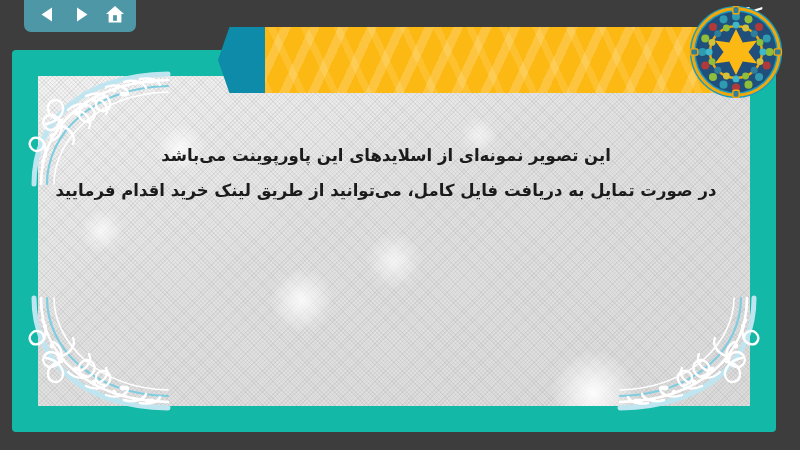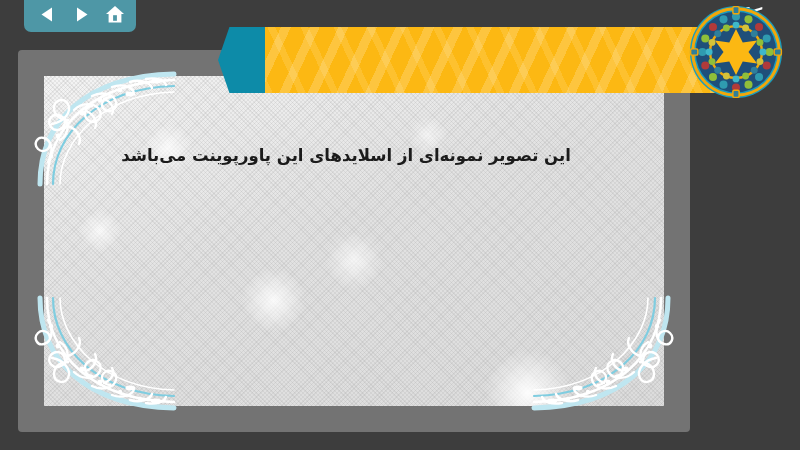--- a/index.html
+++ b/index.html
@@ -84,23 +84,23 @@
     left: 218px; top: 27px;
     width: 52px; height: 66px;
     background: #0d8ba8;
     clip-path: polygon(100% 0, 100% 100%, 22% 100%, 0 50%, 22% 0);
     z-index: 19;
   }
 
   
   #slide-frame {
     position: absolute;
-    left: 18px; top: 50px;
-    width: 672px; height: 382px;
-    background: #737373;
+    left: 12px; top: 50px;
+    width: 764px; height: 382px;
+    background: #14b8a6;
     border-radius: 4px;
     z-index: 10;
     overflow: hidden;
   }
 
   
   #slide-inner {
     position: absolute;
     left: 26px; top: 26px; right: 26px; bottom: 26px;
     background-color: #e3e3e3;
@@ -291,20 +291,21 @@
           <circle cx="24" cy="70" r="2.4"></circle>
             <circle cx="17" cy="90" r="2.2"></circle>
           <ellipse cx="122" cy="15" rx="5" ry="2.6"></ellipse>
           <ellipse cx="96" cy="28" rx="4.6" ry="2.4"></ellipse>
         </g>
       </svg>
     </div>
 
     <div id="body-text">
       <p id="line-1">این تصویر نمونه‌ای از اسلایدهای این پاورپوینت می‌باشد</p>
+      <p id="line-3">در صورت تمایل به دریافت فایل کامل، می‌توانید از طریق لینک خرید اقدام فرمایید</p>
     </div>
   </div>
 
   <div id="medallion">
     <svg viewBox="0 0 100 100" width="96" height="96">
       <circle cx="50" cy="50" r="48" fill="#1b9cbe"></circle>
       <circle cx="50" cy="50" r="45" fill="none" stroke="#f2a70a" stroke-width="3"></circle>
       <circle cx="50" cy="50" r="42" fill="#1f4f7a"></circle>
       <circle cx="50" cy="50" r="27" fill="none" stroke="#f2a70a" stroke-width="2.5"></circle>
       <g>

